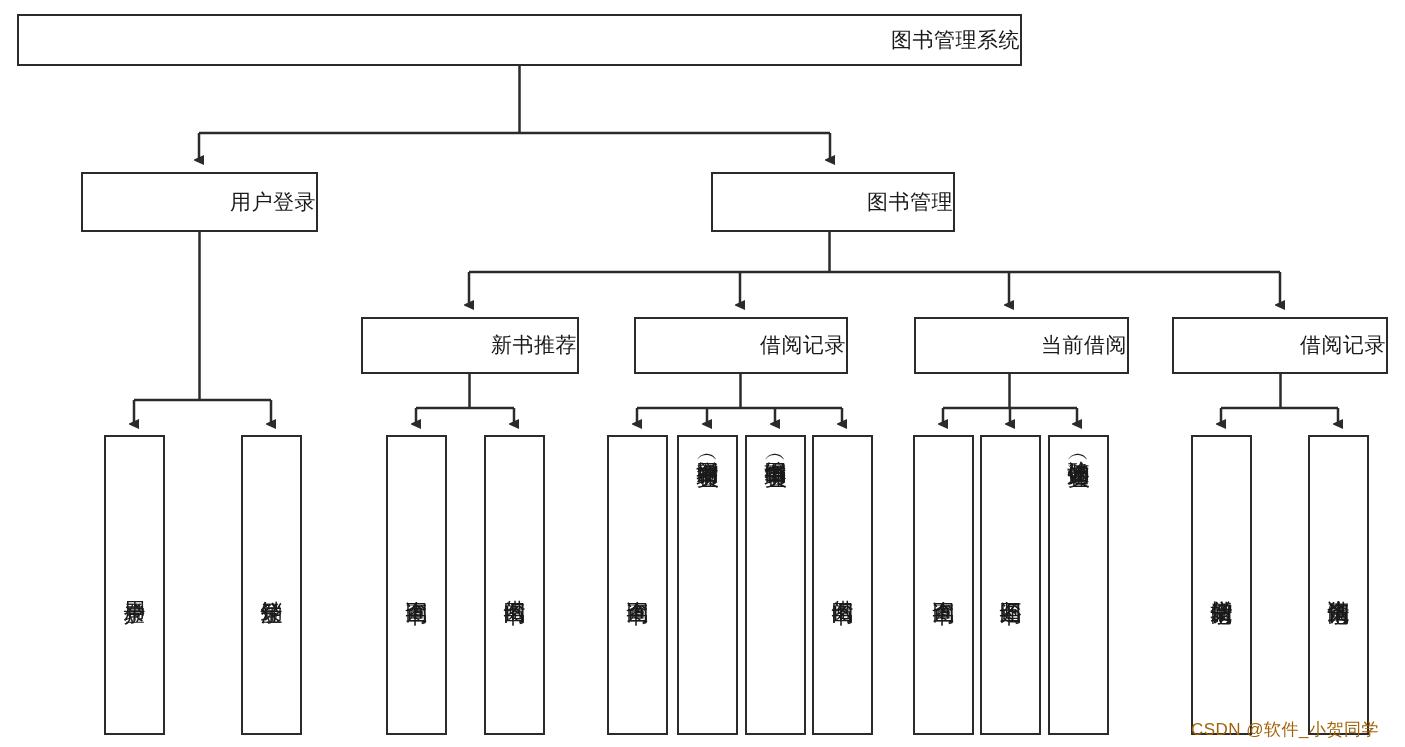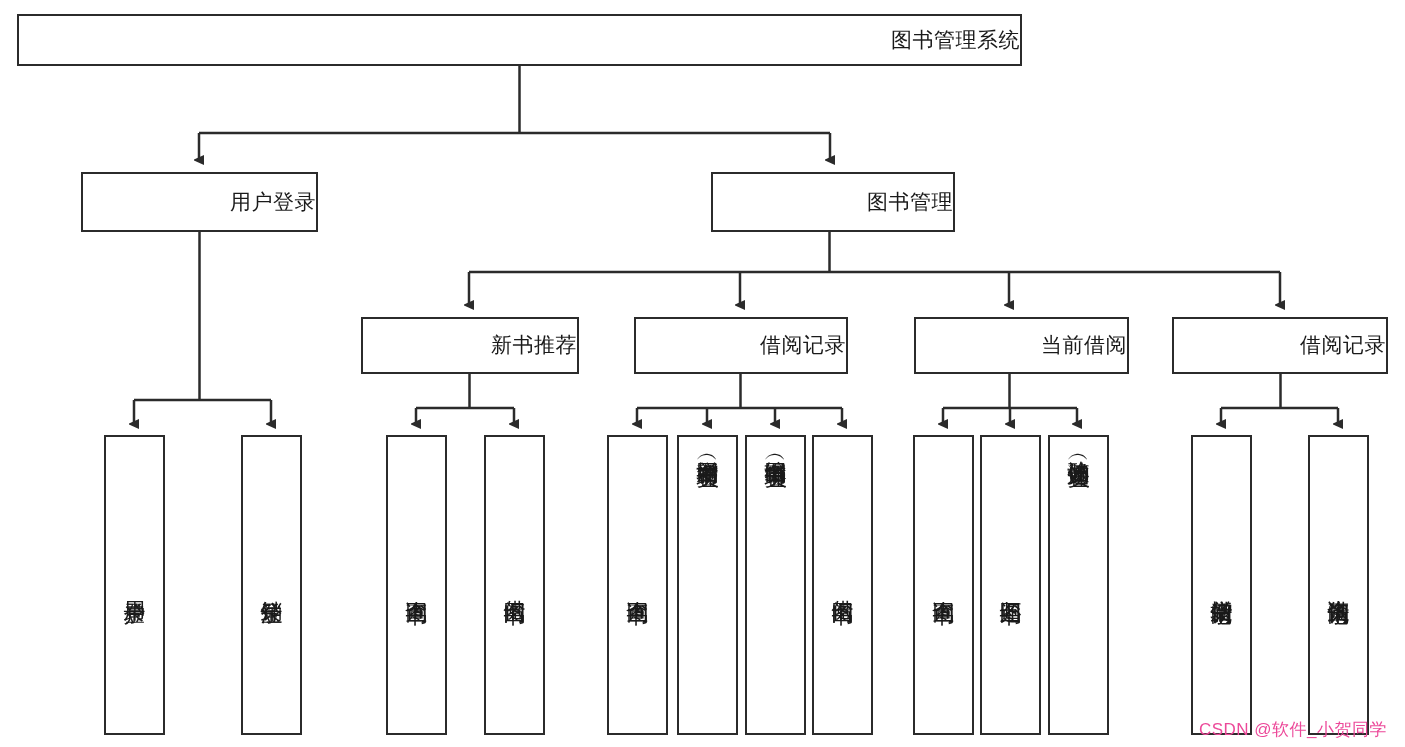--- a/index.html
+++ b/index.html
@@ -51,24 +51,24 @@
     writing-mode:vertical-rl;
     text-orientation:upright;
     font-size:22px;
     line-height:1.08;
     letter-spacing:1px;
     white-space:normal;
     max-height:280px;
   }
   .watermark{
     position:absolute;
-    right:18px;
+    right:26px;
     bottom:6px;
     font-size:17px;
-    color:#ec4899;
+    color:#a16207;
     z-index:5;
     white-space:nowrap;
     letter-spacing:0.5px;
   }
 </style>
 </head>
 <body>
 
 <div id="canvas">
 

